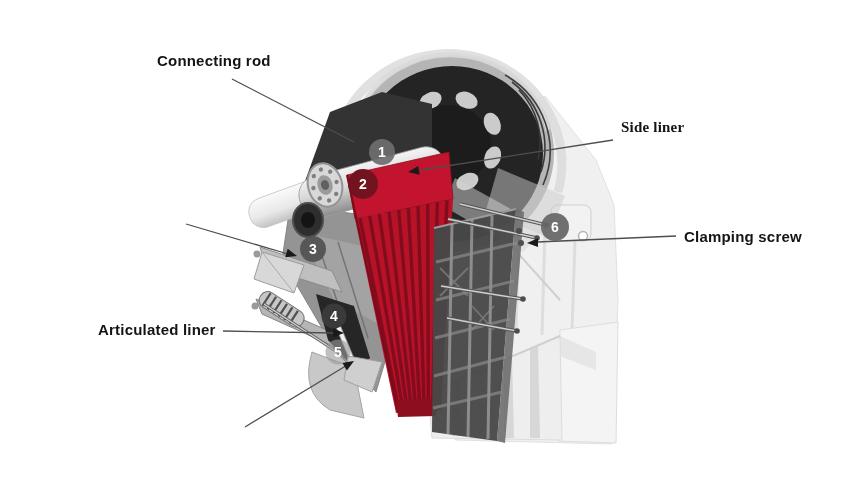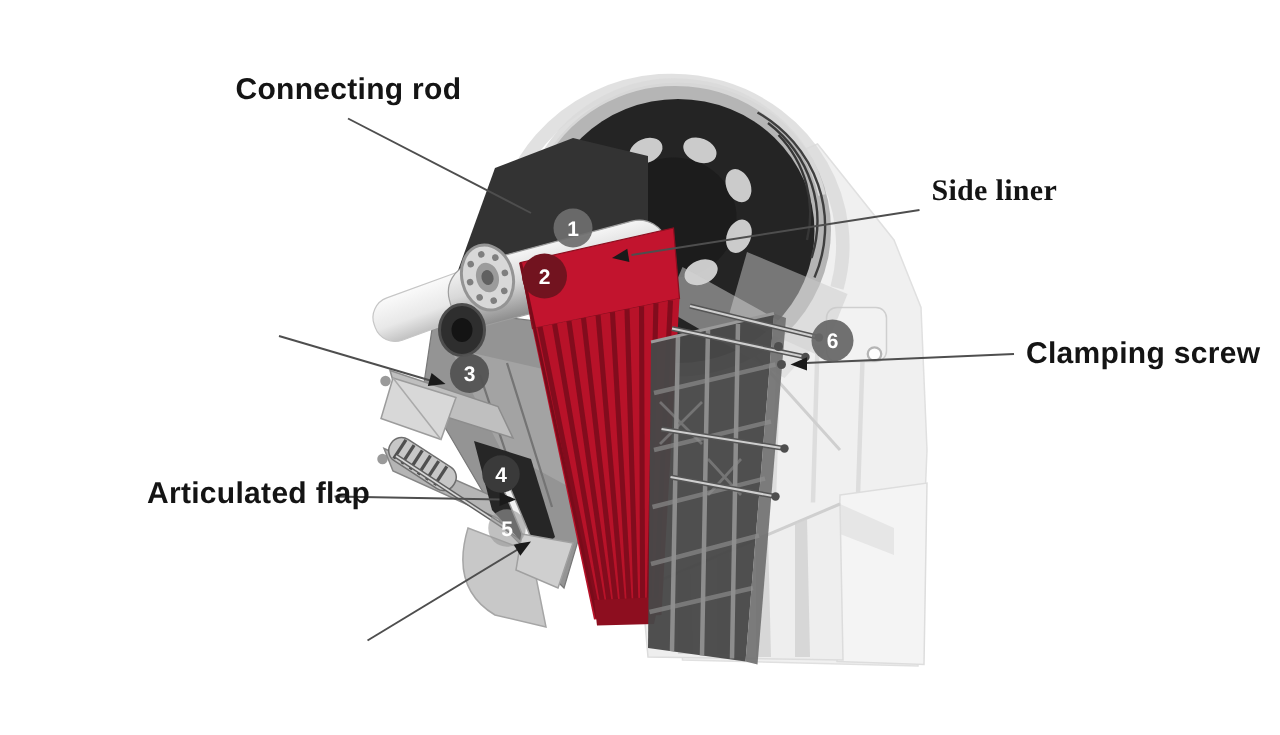--- a/index.html
+++ b/index.html
@@ -2,21 +2,21 @@
 <html><head>
 <meta charset="utf-8">
 <style>
   html,body{margin:0;padding:0;background:#ffffff;}
   .stage{
     position:relative;width:853px;height:490px;background:#ffffff;overflow:hidden;
     font-family:"Liberation Sans",sans-serif;
   }
   .stage svg{position:absolute;left:0;top:0;}
   .lbl{
-    position:absolute;font-weight:700;font-size:20px;line-height:17px;
+    position:absolute;font-weight:700;font-size:15px;line-height:17px;
     color:#141414;white-space:nowrap;letter-spacing:.2px;
   }
   .marker-num{
     font-family:"Liberation Sans",sans-serif;font-weight:700;font-size:14px;
     fill:#ffffff;text-anchor:middle;
   }
 </style>
 </head>
 <body>
 
@@ -232,14 +232,14 @@
     <g>
       <circle cx="555" cy="227" r="14" fill="#666666" opacity="0.93"></circle>
       <text class="marker-num" x="555" y="232">6</text>
     </g>
   </g>
 </svg>
 
   <div class="lbl" style="left:157px;top:52px;">Connecting rod</div>
   <div class="lbl" style="left:621px;top:119px;font-family:Liberation Serif, serif;">Side liner</div>
   <div class="lbl" style="left:684px;top:228px;">Clamping screw</div>
-  <div class="lbl" style="left:98px;top:321px;">Articulated flap</div>
+  <div class="lbl" style="left:98px;top:321px;">Articulated liner</div>
 </div>
 
 </body></html>

